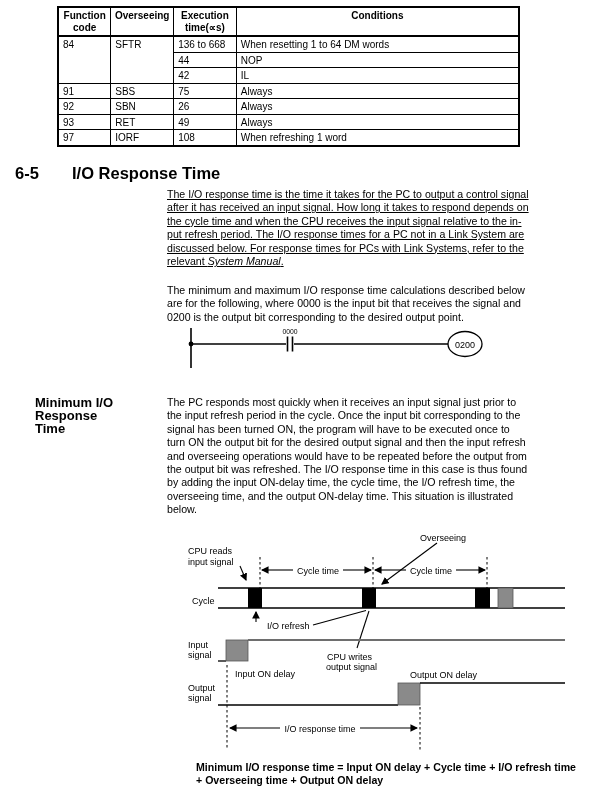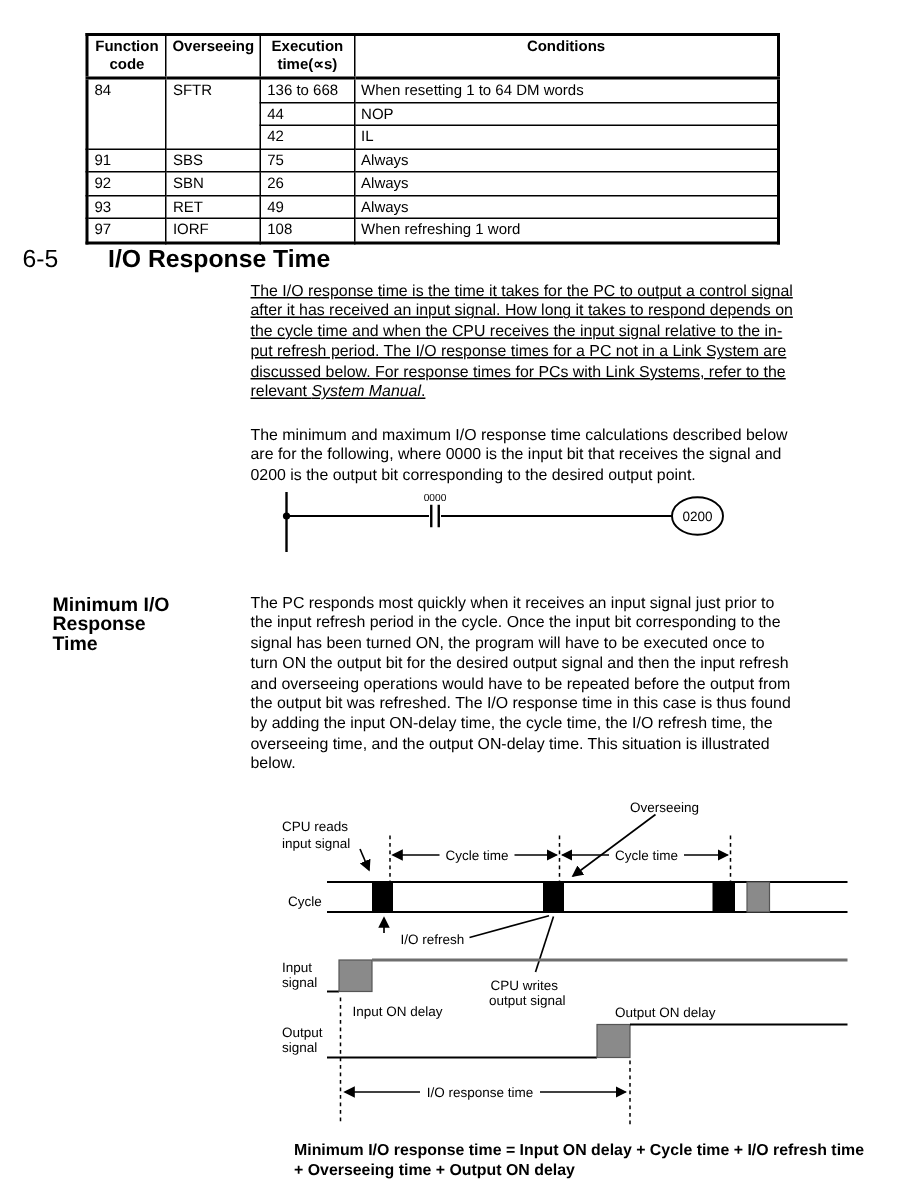--- a/index.html
+++ b/index.html
@@ -1,32 +1,32 @@
 <!DOCTYPE html>
 <html><head>
 <meta charset="utf-8">
 <style>
   * { margin:0; padding:0; box-sizing:border-box; }
   html,body { background:#ffffff; }
   body { font-family:"Liberation Sans", sans-serif; color:#000; }
   #page { position:relative; width:603px; height:797px; background:#fff; overflow:hidden; }
 
   
-  #exec-table { position:absolute; left:57px; top:22px; width:463px; border-collapse:collapse;padding-left:14px; }
+  #exec-table { position:absolute; left:57px; top:6px; width:463px; border-collapse:collapse;padding-left:14px; }
   #exec-table th, #exec-table td { border:1px solid #000; font-size:10px; line-height:11.5px; vertical-align:top; }
   #exec-table { border:2px solid #000; }
   #exec-table th { font-weight:bold; text-align:center; padding:2px 2px; border-bottom:2px solid #000; }
   #exec-table td { padding:2px 4px 1px 4px; height:15px; }
   .col-code { width:53px; }
   .col-instr { width:63px; }
   .col-time { width:63px; }
   .col-cond { width:292px; }
 
   
-  #sec-num { position:absolute; left:15px; top:164px; font-size:16.5px; font-weight:normal; }
+  #sec-num { position:absolute; left:15px; top:164px; font-size:16.5px; font-weight:bold; }
   #sec-title { position:absolute; left:72px; top:164px; font-size:16.5px; font-weight:bold; }
 
   .body-text { position:absolute; left:167px; width:372px; font-size:10.6px; line-height:13.4px; white-space:pre-line; }
   #para1 { top:188px;text-decoration:underline; }
   #para2 { top:284px; }
   #min-para { top:396px; }
   #formula { top:761px; left:196px; width:395px;font-weight:bold; }
   .it { font-style:italic; }
 
   #side-heading { position:absolute; left:35px; top:396px; width:130px; font-size:13px; font-weight:bold; line-height:13px; white-space:pre-line; }

